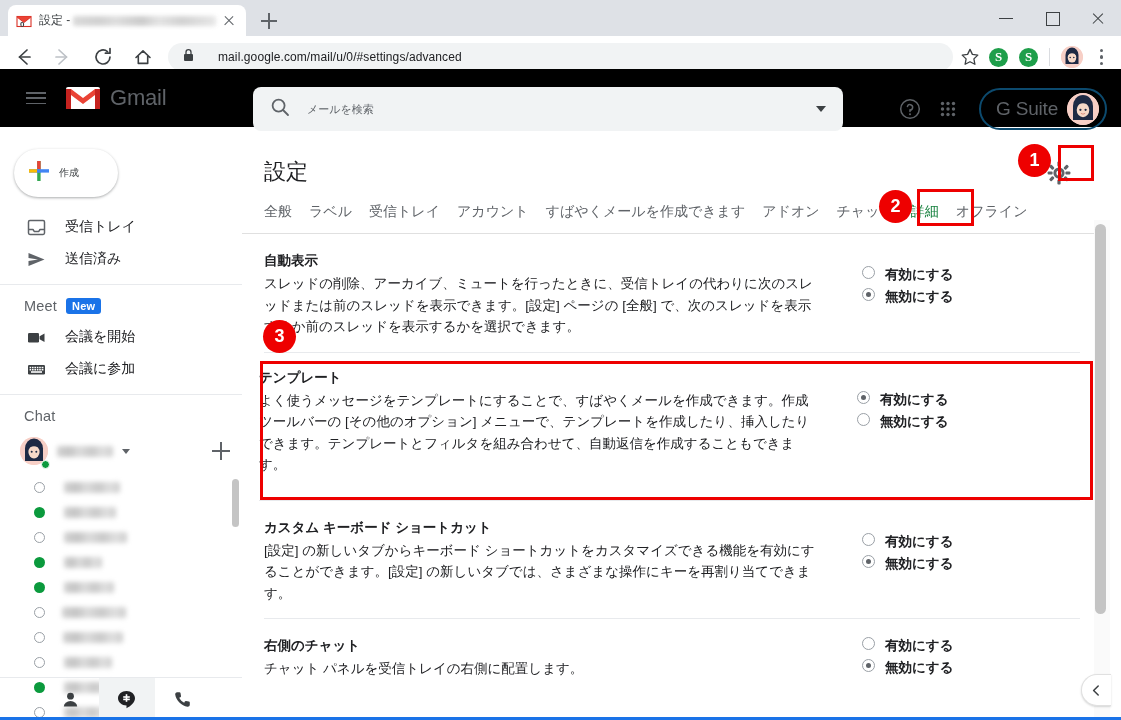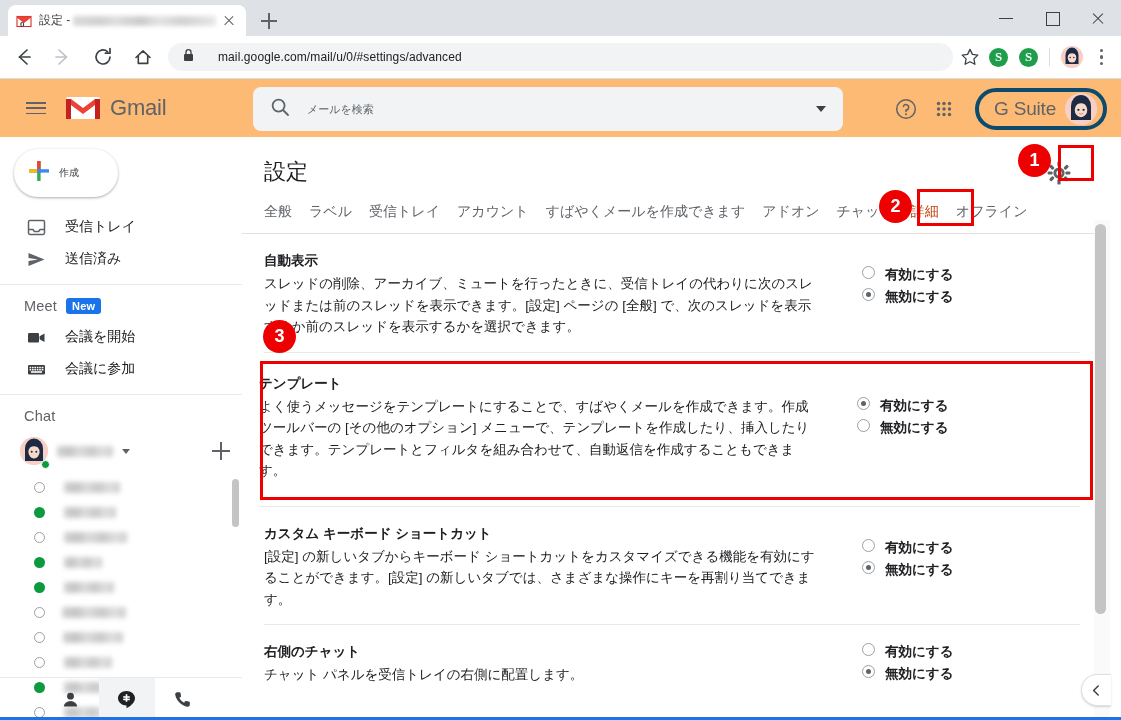--- a/index.html
+++ b/index.html
@@ -82,43 +82,43 @@
   .chrome-avatar {
     width:22px; height:22px; border-radius:50%; flex:0 0 22px; margin-right:7px;
     overflow:hidden; position:relative; background:#f7cfc6;
   }
   .kebab { width:22px; height:26px; position:relative; margin-right:9px; flex:0 0 22px; }
   .kebab i { position:absolute; left:9.5px; width:3.4px; height:3.4px; border-radius:50%; background:#5f6368; }
   .kebab i:nth-child(1){ top:5px;} .kebab i:nth-child(2){ top:11.3px;} .kebab i:nth-child(3){ top:17.6px;}
 
   
   .gm-header {
-    position:absolute; left:0; top:79px; width:1121px; height:58px;
-    background:#fdba74; display:flex; align-items:center;
+    position:absolute; left:0; top:69px; width:1121px; height:58px;
+    background:#000000; display:flex; align-items:center;
   }
   .hamburger { width:24px; height:24px; position:relative; margin-left:24px; flex:0 0 24px; }
   .hamburger i { position:absolute; left:2px; width:20px; height:1.7px; background:#5f6368; }
   .hamburger i:nth-child(1){top:6px;} .hamburger i:nth-child(2){top:11.3px;} .hamburger i:nth-child(3){top:16.6px;}
   .gm-logo { display:flex; align-items:center; margin-left:17px; flex:0 0 auto;}
   .gm-word { font-size:22px; color:#5f6368; margin-left:9px; letter-spacing:-.2px; }
   .searchbar {
     position:absolute; left:253px; top:87px; width:590px; height:44px;
     background:#f1f3f4; border-radius:8px; display:flex; align-items:center;
   }
   .search-ico { margin-left:17px; flex:0 0 20px; }
   .search-ph { font-size:11px; color:#5f6368; margin-left:17px; }
   .search-caret {
     position:absolute; right:17px; top:19px;
     width:0; height:0; border-left:5.5px solid transparent; border-right:5.5px solid transparent;
     border-top:6px solid #3c4043;
   }
   .hdr-right { position:absolute; right:14px; top:87px; display:flex; align-items:center; height:44px; }
   .hdr-ico { width:34px; height:34px; position:relative; margin-right:4px; flex:0 0 34px;}
   .gsuite-badge {
-    height:42px; border:4px solid #0c4a6e; border-radius:21px;
+    height:42px; border:2px solid #0c4a6e; border-radius:21px;
     display:flex; align-items:center; padding:0 6px 0 15px; margin-left:10px;
   }
   .gsuite-text { font-size:19px; color:#5f6368; margin-right:9px; letter-spacing:-.2px; }
   .gs-avatar {
     width:32px; height:32px; border-radius:50%; background:#f7cfc6;
     position:relative; overflow:hidden;
   }
 
   
   .sidebar {
@@ -192,21 +192,21 @@
   .settings-title { font-size:22px; color:#202124; margin:20px 0 0 22px; }
   .gear-wrap { position:absolute; right:33px; top:18px; width:36px; height:36px; }
   .tabs-row {
     margin-top:14px; padding-left:22px; height:33px;
     display:flex; align-items:flex-start; border-bottom:1px solid #e0e0e0;
     position:relative;
   }
   .tab-link {
     font-size:14px; color:#5f6368; margin-right:17px; white-space:nowrap; line-height:20px;
   }
-  .tab-link.active { color:#c2410c; }
+  .tab-link.active { color:#15803d; }
   .content-scroll { position:relative; height:516px; overflow:hidden; }
   .sec {
     display:flex; padding:18px 0 14px 0; margin:0 30px 0 22px;
     border-bottom:1px solid #e8eaed; position:relative;
   }
   .sec.nb { border-bottom:none; }
   .sec-left { width:560px; flex:0 0 560px; }
   .sec-title { font-size:13.5px; font-weight:bold; color:#202124; margin-bottom:3px; }
   .sec-desc { font-size:13.5px; color:#202124; line-height:21.5px; }
   .sec-right { margin-left:38px; padding-top:14px; }
@@ -607,21 +607,21 @@
             <span class="radio"></span>
             <span class="radio-label">有効にする</span>
           </div>
           <div class="radio-row">
             <span class="radio sel"></span>
             <span class="radio-label">無効にする</span>
           </div>
         </div>
       </div>
 
-      <div class="sec" style="padding-top:22px;padding-bottom:24px;margin-left:17px;">
+      <div class="sec" style="padding-top:16px;padding-bottom:24px;margin-left:17px;">
         <div class="sec-left">
           <div class="sec-title">テンプレート</div>
           <div class="sec-desc">よく使うメッセージをテンプレートにすることで、すばやくメールを作成できます。作成ツールバーの [その他のオプション] メニューで、テンプレートを作成したり、挿入したりできます。テンプレートとフィルタを組み合わせて、自動返信を作成することもできます。</div>
         </div>
         <div class="sec-right" style="padding-top:22px;">
           <div class="radio-row">
             <span class="radio sel"></span>
             <span class="radio-label">有効にする</span>
           </div>
           <div class="radio-row">

